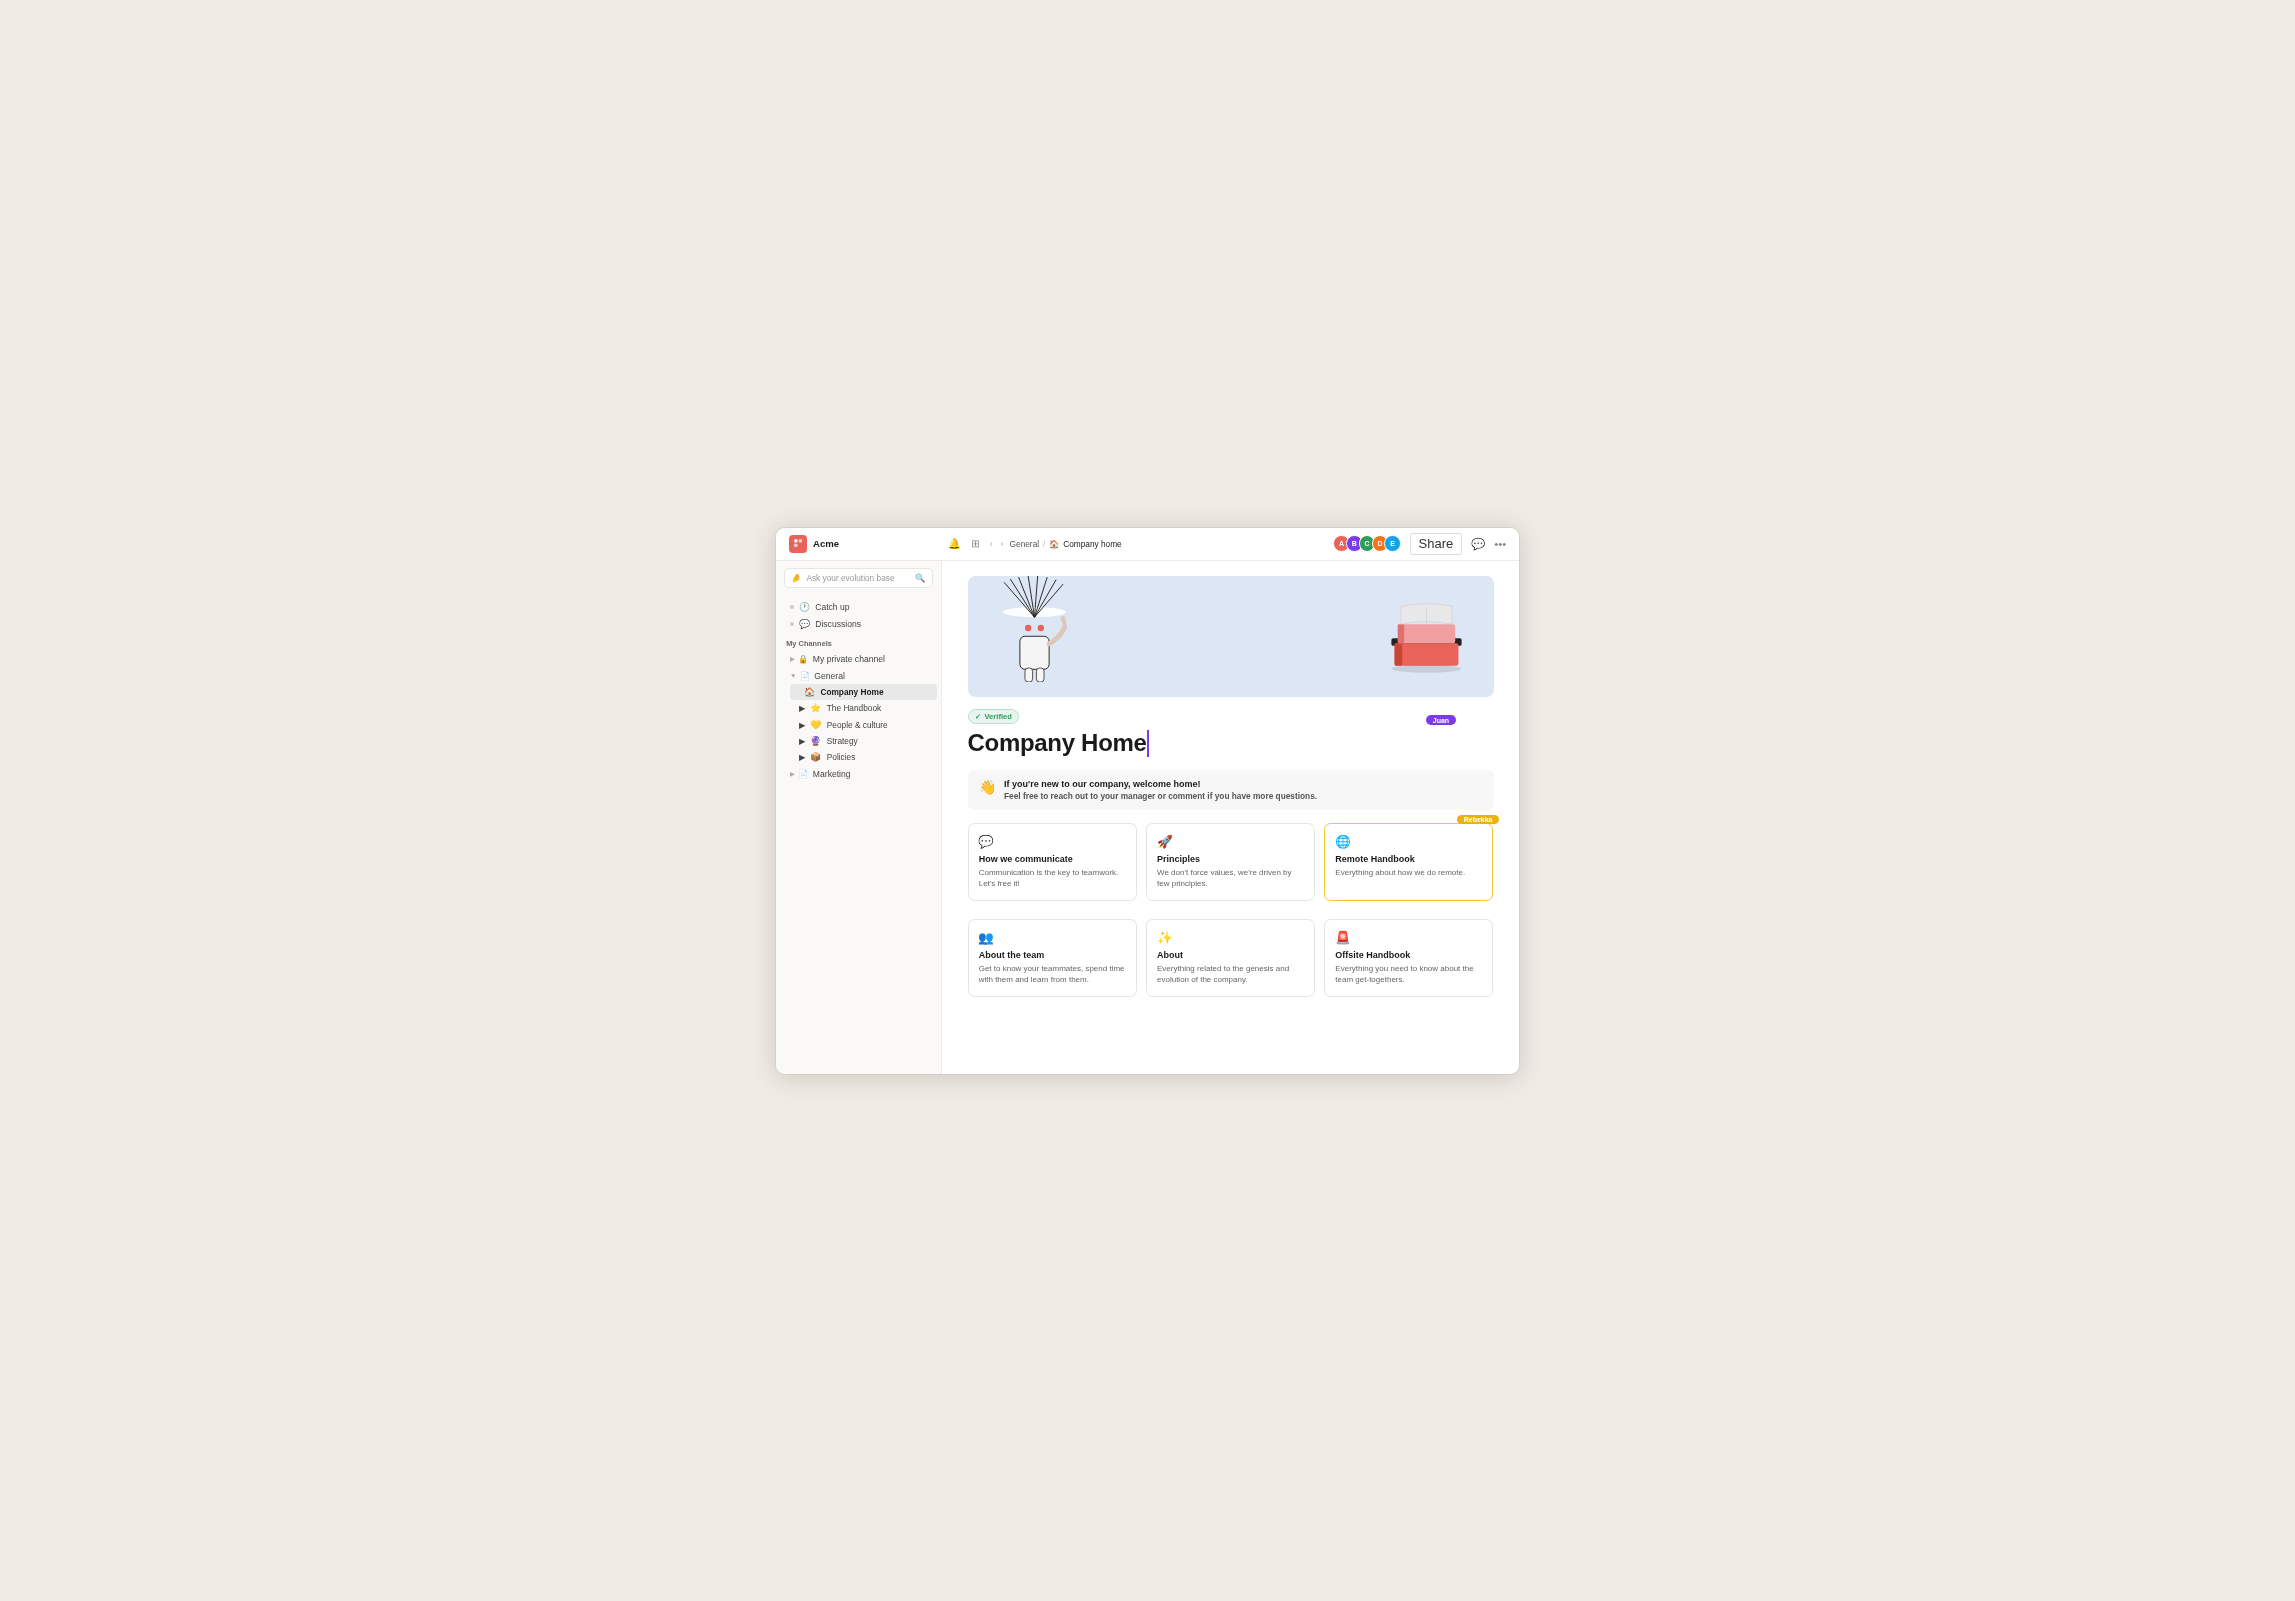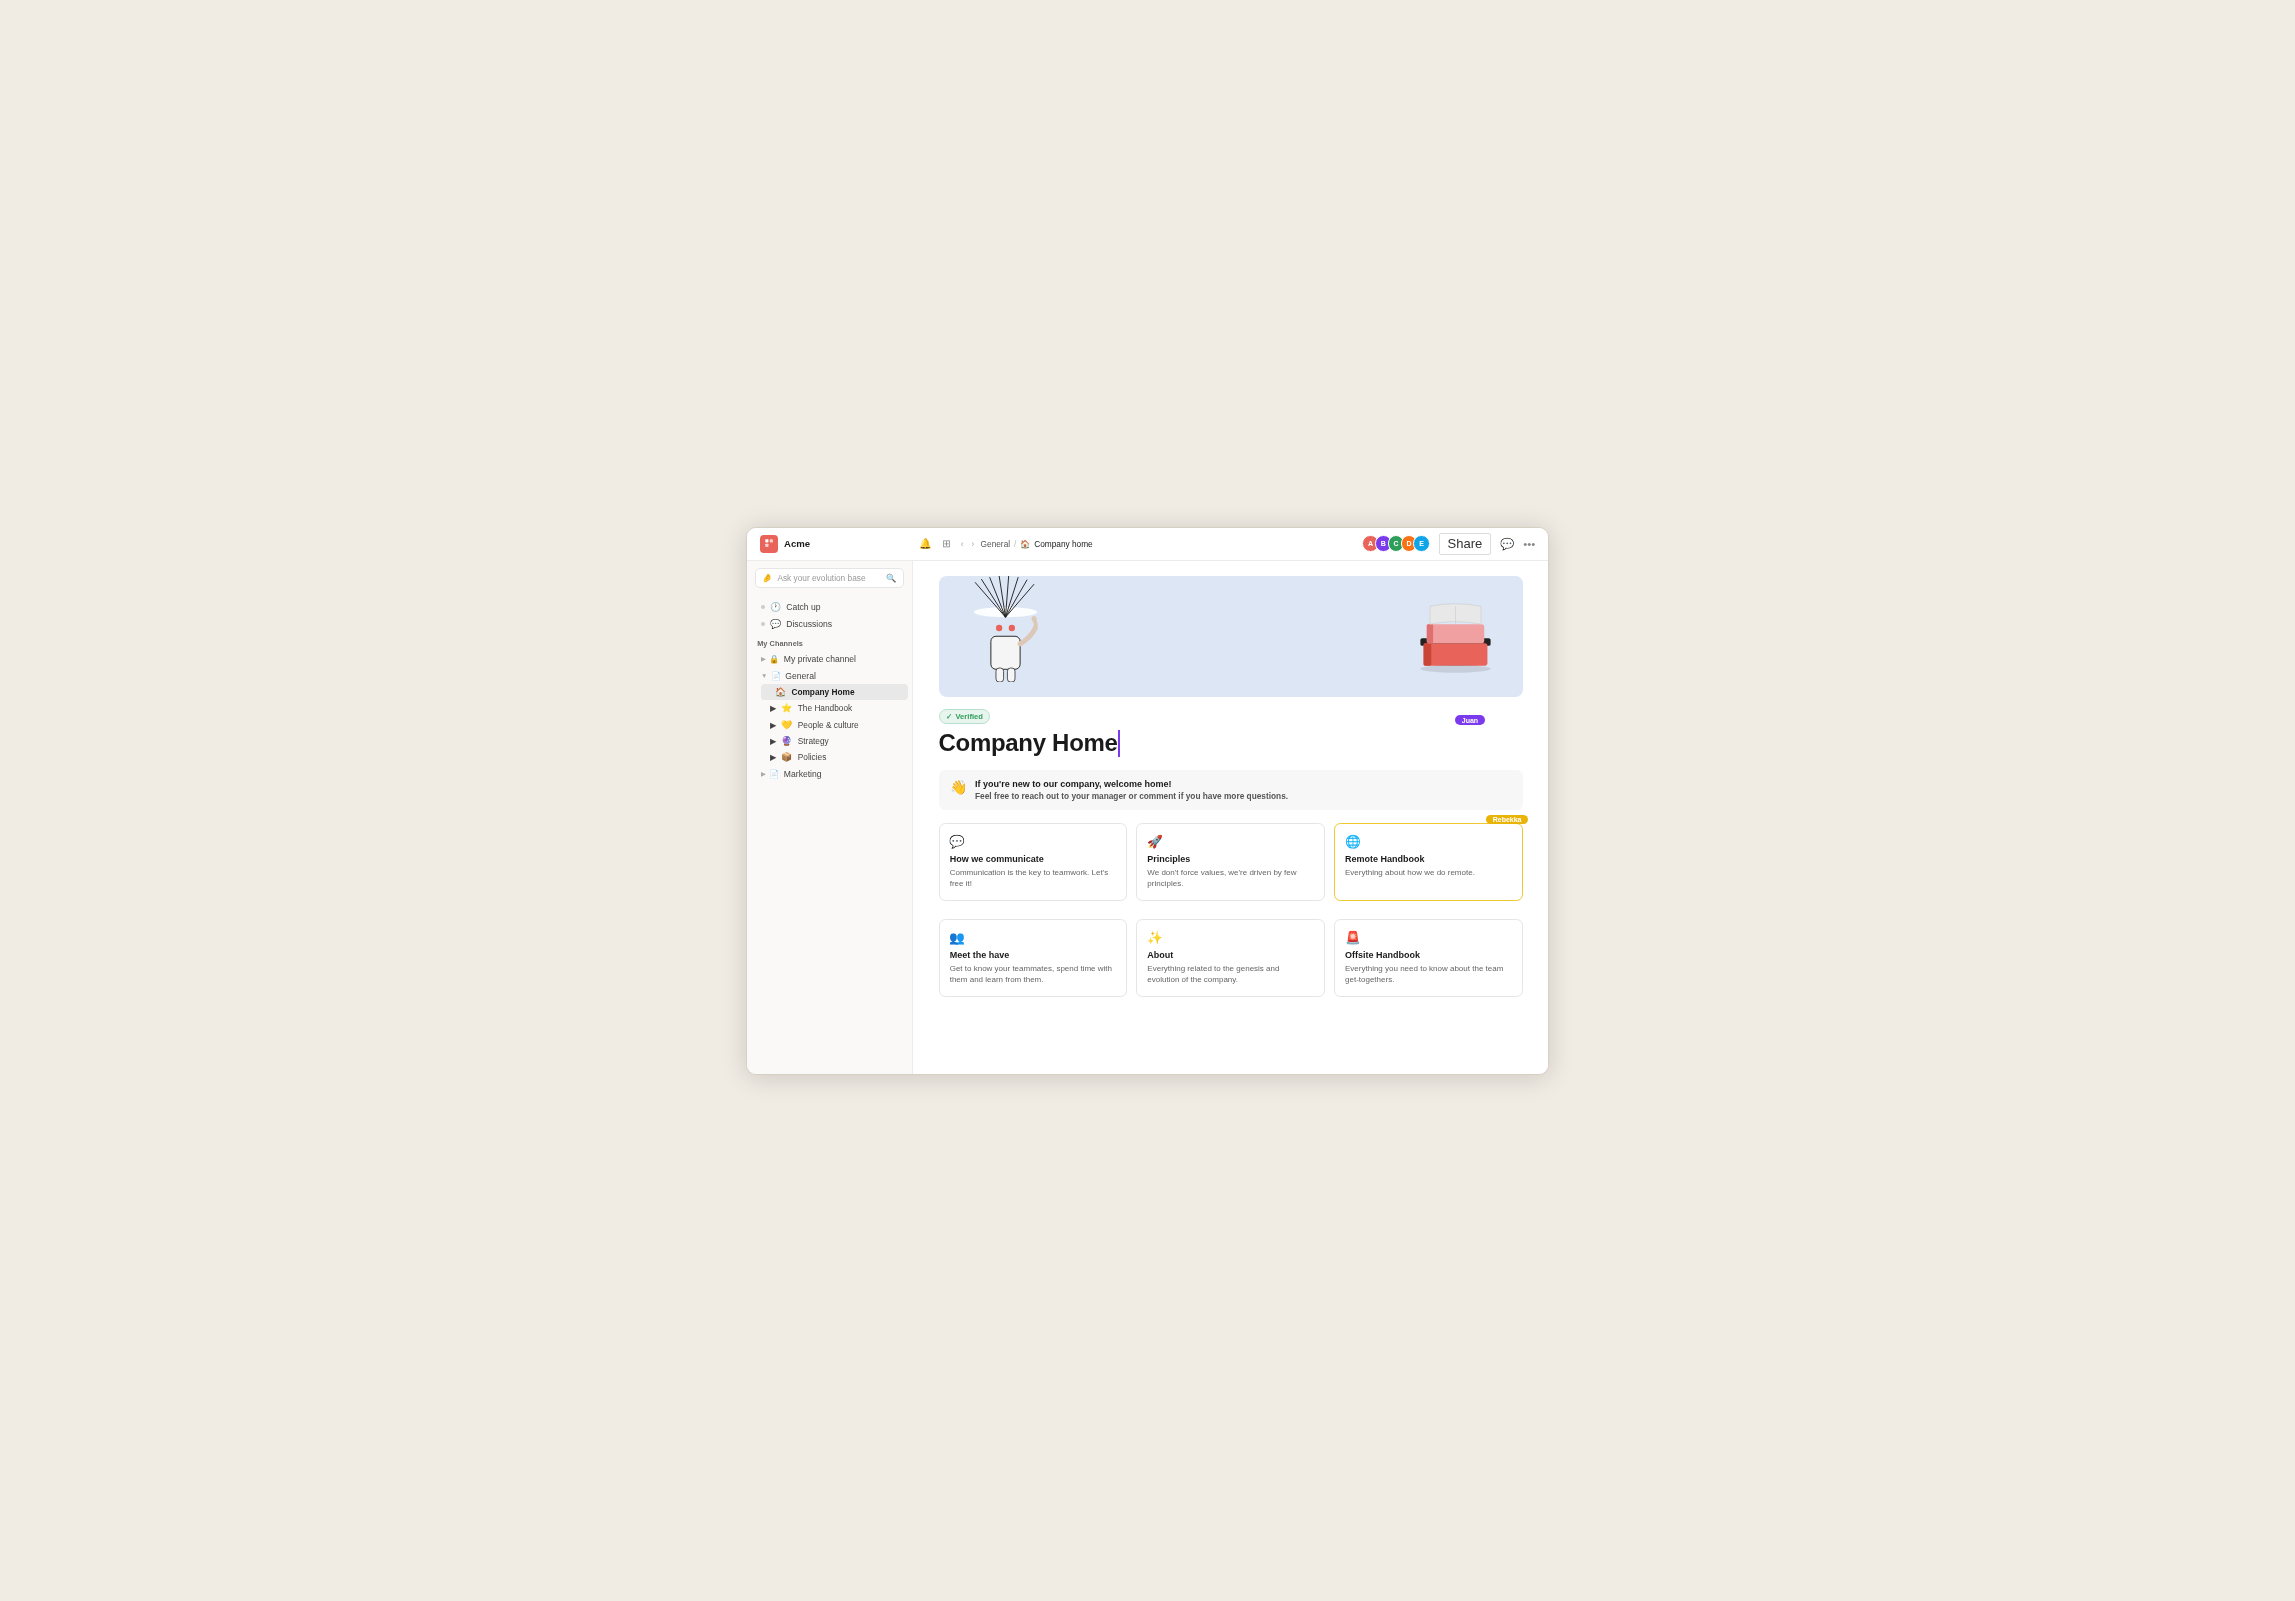--- a/index.html
+++ b/index.html
@@ -9,21 +9,21 @@
       display: flex;
       align-items: center;
       justify-content: center;
       min-height: 100vh;
       padding: 19px;
     }
     .app-window {
       background: #fff;
       border-radius: 10.2px;
       box-shadow: 0 2.5px 25.5px rgba(0,0,0,0.15);
-      width: 803px;
+      width: 745px;
       height: 548px;
       display: flex;
       flex-direction: column;
       overflow: hidden;
       border: 1px solid #d6cfc4;
     }
     
     .header {
       display: flex;
       align-items: center;
@@ -611,21 +611,21 @@
           <div class="card-desc">Everything about how we do remote.</div>
         </div>
       </div>
 
       
 
       
       <div class="cards-grid">
         <div class="card">
           <div class="card-icon">👥</div>
-          <div class="card-title">Meet the have</div>
+          <div class="card-title">About the team</div>
           <div class="card-desc">Get to know your teammates, spend time with them and learn from them.</div>
         </div>
         <div class="card">
           <div class="card-icon">✨</div>
           <div class="card-title">About</div>
           <div class="card-desc">Everything related to the genesis and evolution of the company.</div>
         </div>
         <div class="card">
           <div class="card-icon">🚨</div>
           <div class="card-title">Offsite Handbook</div>

